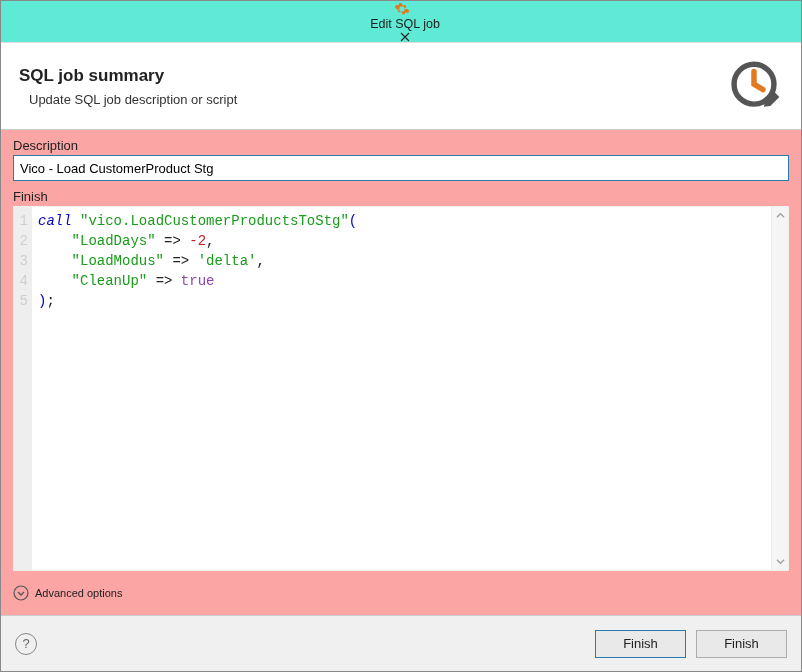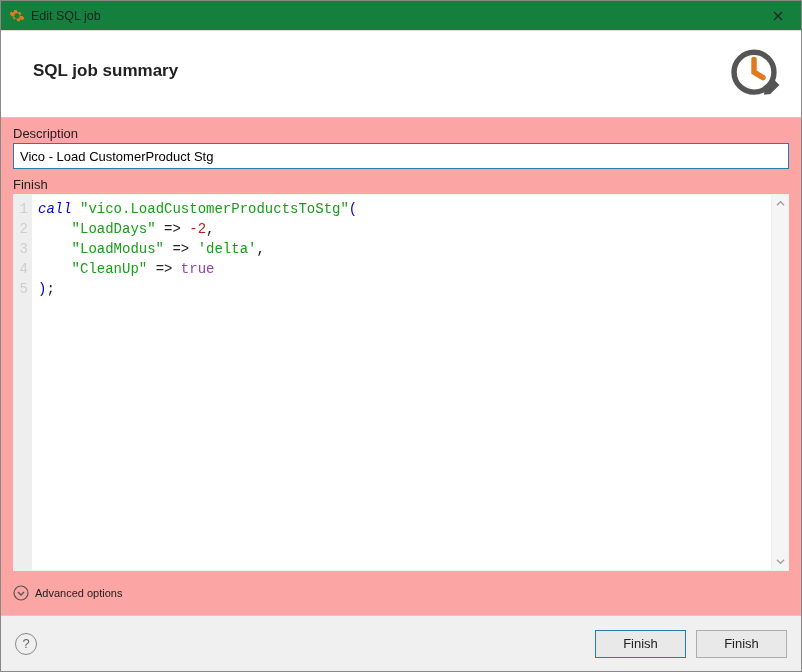--- a/index.html
+++ b/index.html
@@ -10,36 +10,37 @@
     color: #222;
     background: #fff;
   }
   .dialog {
     width: 802px; height: 672px;
     border: 1px solid #888;
     display: flex; flex-direction: column;
     background: #fff;
   }
   .titlebar {
-    height: 30px;
+    height: 42px;
     display: flex; align-items: center;
     padding: 0 0 0 8px;
     border-bottom: 1px solid #ddd;
-    background: #15803d;
+    background: #5eead4;
+    flex-direction: column;
   }
   .titlebar .app-icon { width: 16px; height: 16px; margin-right: 6px; flex-shrink: 0; }
   .titlebar .title { flex: 1; font-size: 12.5px; color: #222; }
   .titlebar .close-btn {
     width: 46px; height: 30px;
     display: flex; align-items: center; justify-content: center;
     cursor: default;
   }
 
   .header-area {
-    padding: 14px 18px 14px 32px;
+    padding: 14px 18px 14px 18px;
     display: flex; align-items: center;
     border-bottom: 1px solid #ccc;
     background: #fff;
   }
   .header-text { flex: 1; }
   .header-text h1 {
     margin: 0 0 6px 0;
     font-size: 17px; font-weight: bold;
     color: #222;
   }
@@ -163,20 +164,21 @@
     <div class="close-btn">
       <svg viewBox="0 0 10 10" width="10" height="10">
           <path d="M1 1l8 8M9 1l-8 8" stroke="#222" stroke-width="1.1" fill="none"></path>
         </svg>
     </div>
   </div>
 
   <div class="header-area">
     <div class="header-text">
       <h1>SQL job summary</h1>
+      <div class="subtitle">Update SQL job description or script</div>
     </div>
     <span class="header-icon">
       <svg viewBox="0 0 64 64" width="58" height="58">
         <circle cx="32" cy="30" r="22" fill="none" stroke="#555" stroke-width="6"></circle>
         <path d="M32 16v14l10 6" fill="none" stroke="#e07a1f" stroke-width="6" stroke-linecap="round"></path>
         <path d="M44 48l10-10 6 6-10 10-7 1z" fill="#555"></path>
       </svg>
     </span>
   </div>
 

